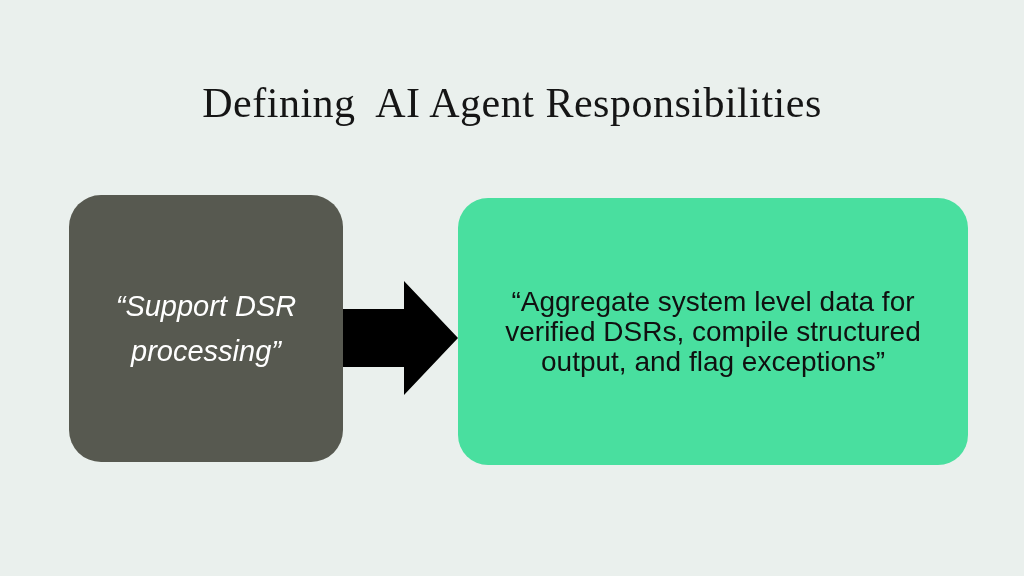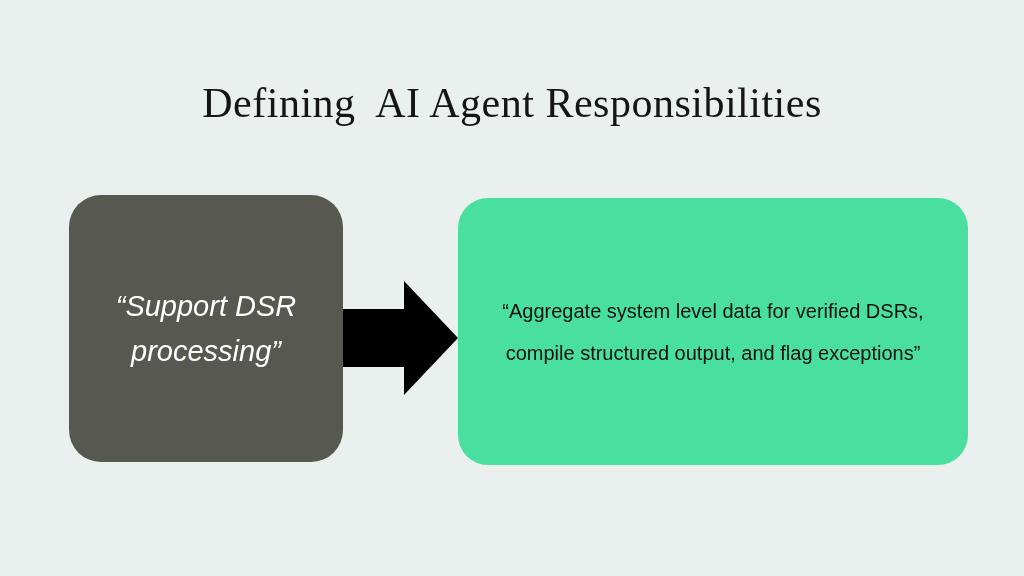--- a/index.html
+++ b/index.html
@@ -44,22 +44,22 @@
     width: 252px;
   }
   .box-right {
     left: 458px;
     top: 198px;
     width: 510px;
     height: 267px;
     border-radius: 30px;
   }
   .box-right .box-text {
-    font-size: 20px;
-    line-height: 42px;
+    font-size: 28px;
+    line-height: 30px;
     width: 456px;
   }
   .arrow-svg {
     position: absolute;
     left: 343px;
     top: 281px;
     width: 115px;
     height: 114px;
     display: block;
   }

